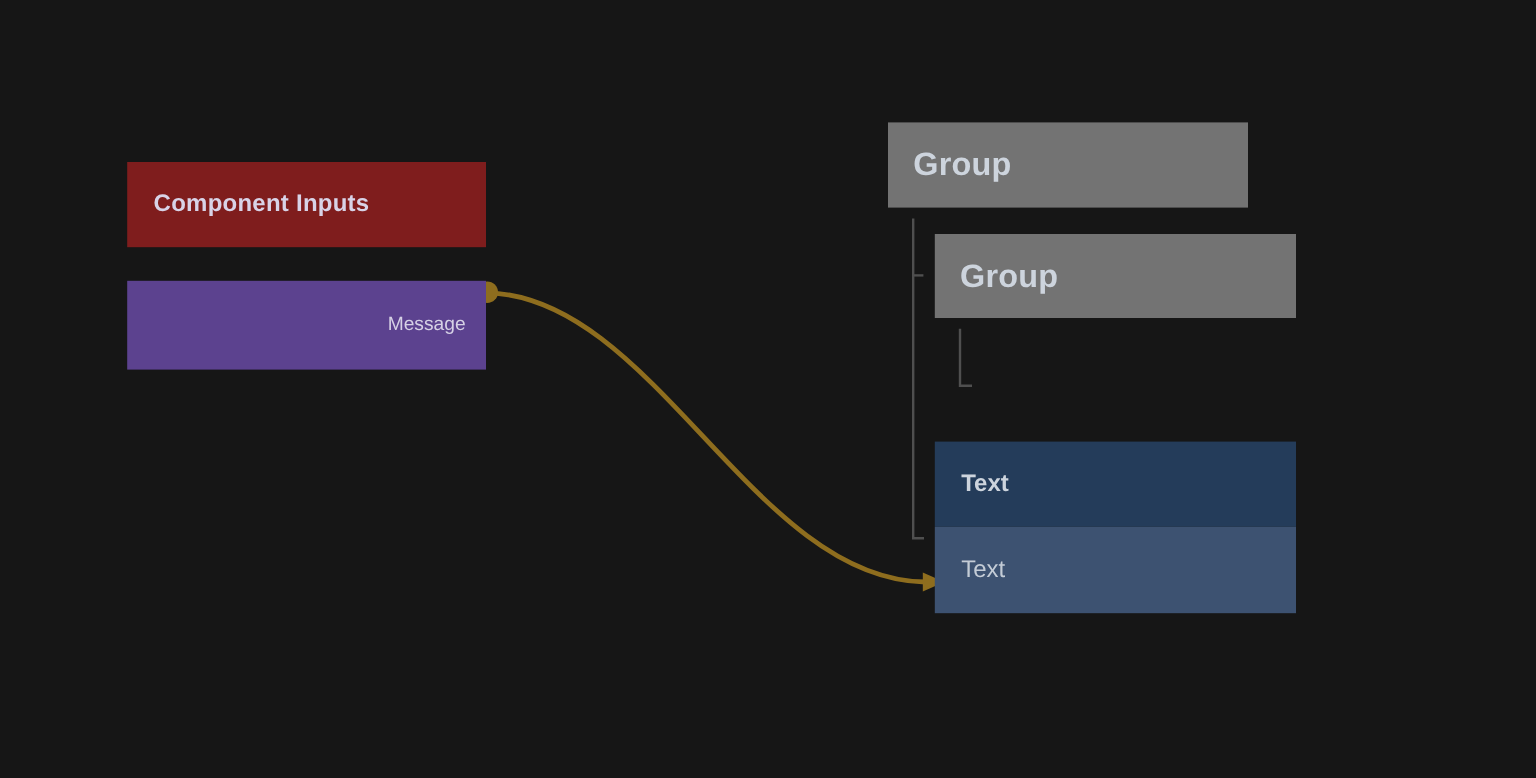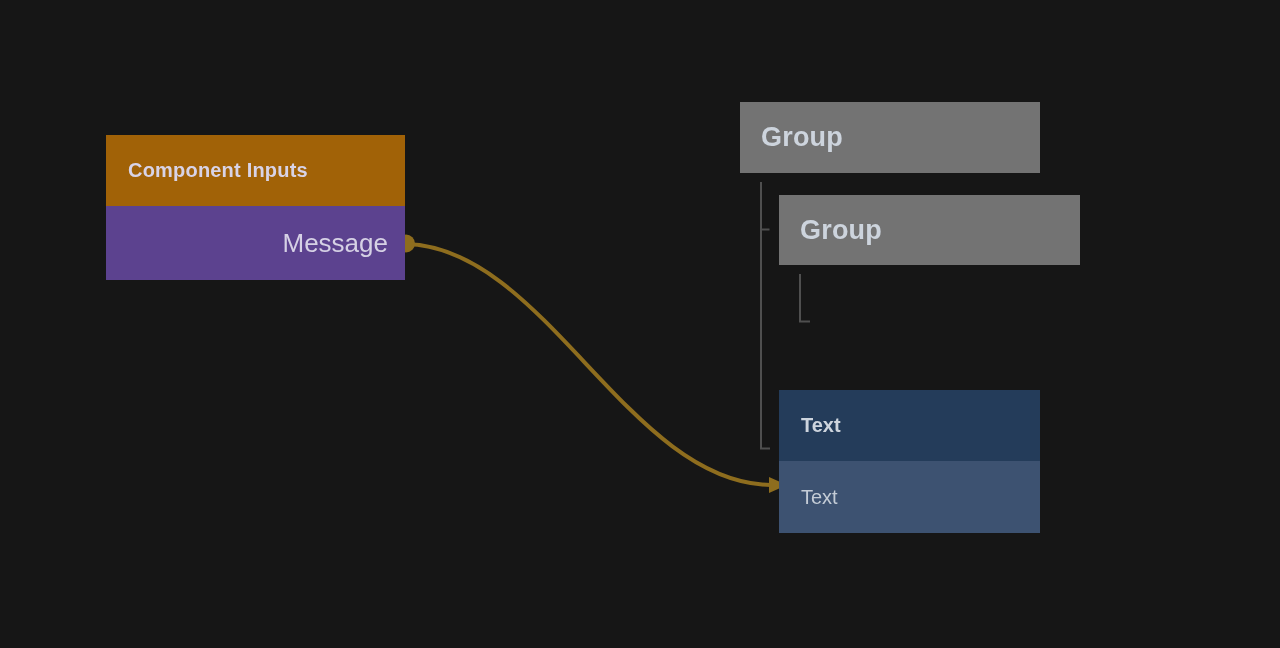--- a/index.html
+++ b/index.html
@@ -34,59 +34,60 @@
 
   
   .component-node {
     left: 106px;
     top: 135px;
     width: 299px;
     height: 145px;
   }
   .component-node .node-header {
     height: 71px;
-    background: #a16207;
+    background: #7f1d1d;
     display: flex;
     align-items: center;
     padding-left: 22px;
     color: #d8d3e7;
     font-size: 20px;
     font-weight: 700;
     letter-spacing: 0.2px;
   }
   .component-node .node-output-row {
     height: 74px;
     background: #5c428f;
     display: flex;
     align-items: center;
     justify-content: flex-end;
     padding-right: 17px;
     color: #d6d1e5;
-    font-size: 26px;
+    font-size: 16px;
     font-weight: 400;
+    margin-top: 28px;
   }
 
   
   .element-node {
     background: #737373;
     display: flex;
     align-items: center;
     padding-left: 21px;
     color: #cdd4dd;
     font-size: 27px;
     font-weight: 700;
     letter-spacing: 0.2px;
   }
   .tree-group-root  { left: 740px; top: 102px; width: 300px; height: 71px; }
   .tree-group-child { left: 779px; top: 195px; width: 301px; height: 70px; }
   .tree-icon        { left: 820px; top: 286px; width: 300px; height: 71px; }
 
   
   .tree-text {
-    left: 779px; top: 390px; width: 261px; height: 143px;
+    left: 779px; top: 368px; width: 301px; height: 143px;
     padding: 0; display: block;
   }
   .tree-text .text-header {
     height: 71px;
     background: #243c5a;
     display: flex;
     align-items: center;
     padding-left: 22px;
     color: #cdd4dd;
     font-size: 20px;

